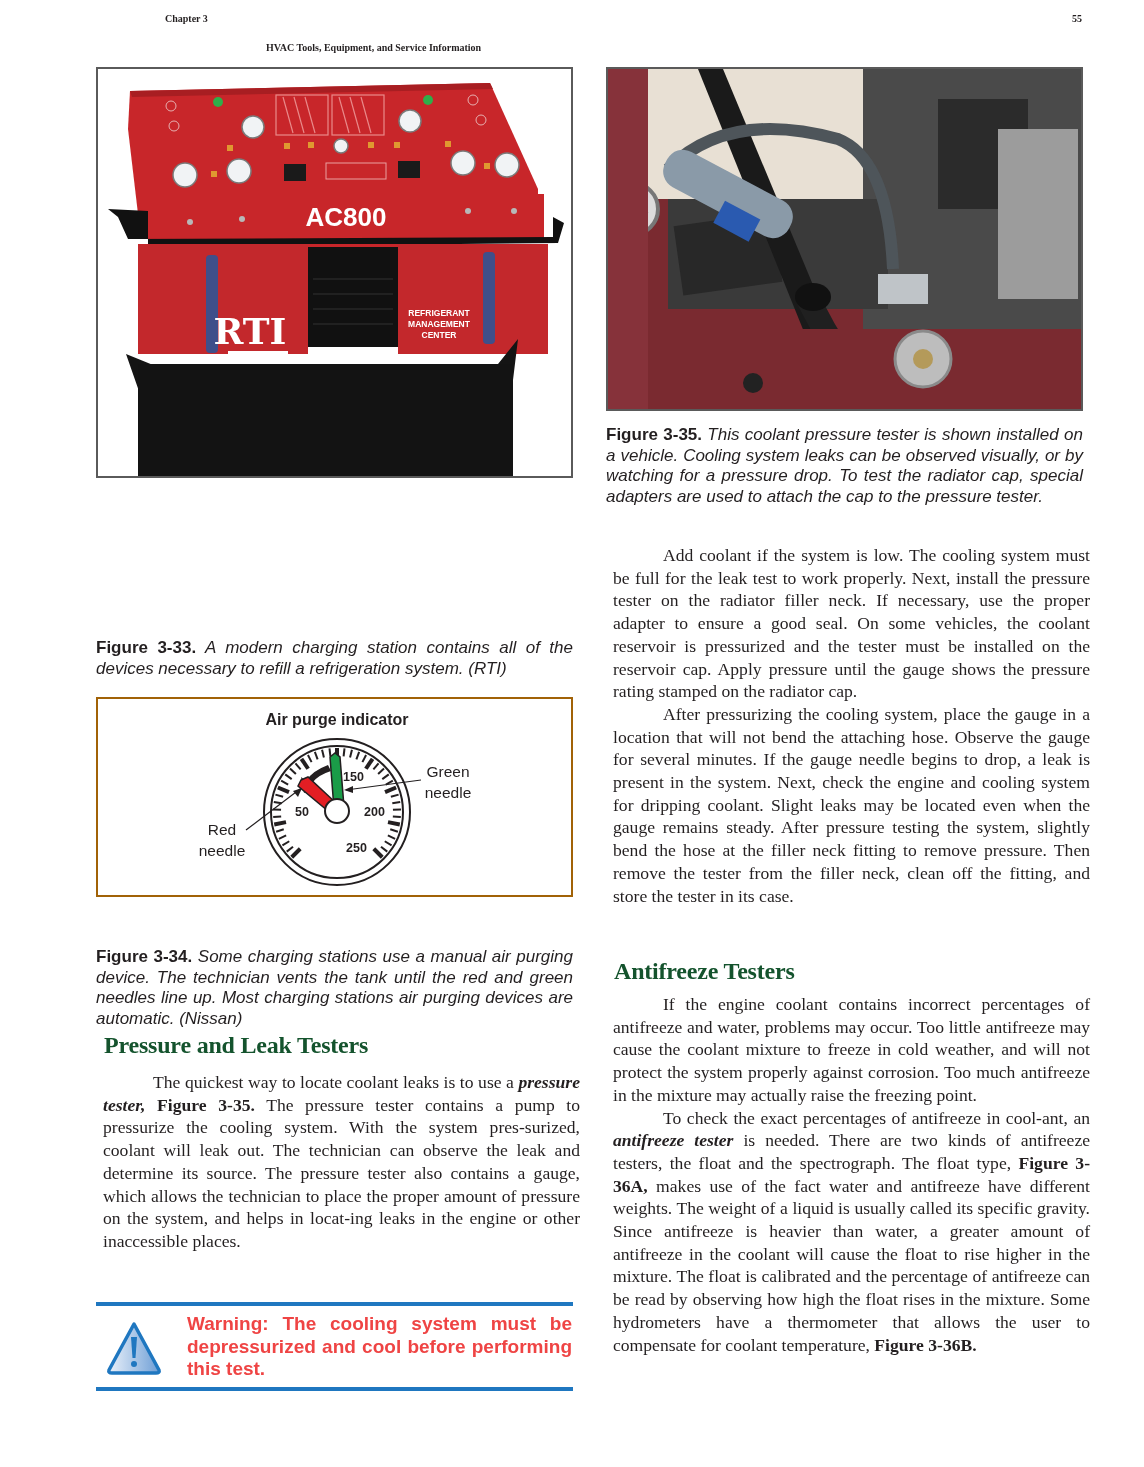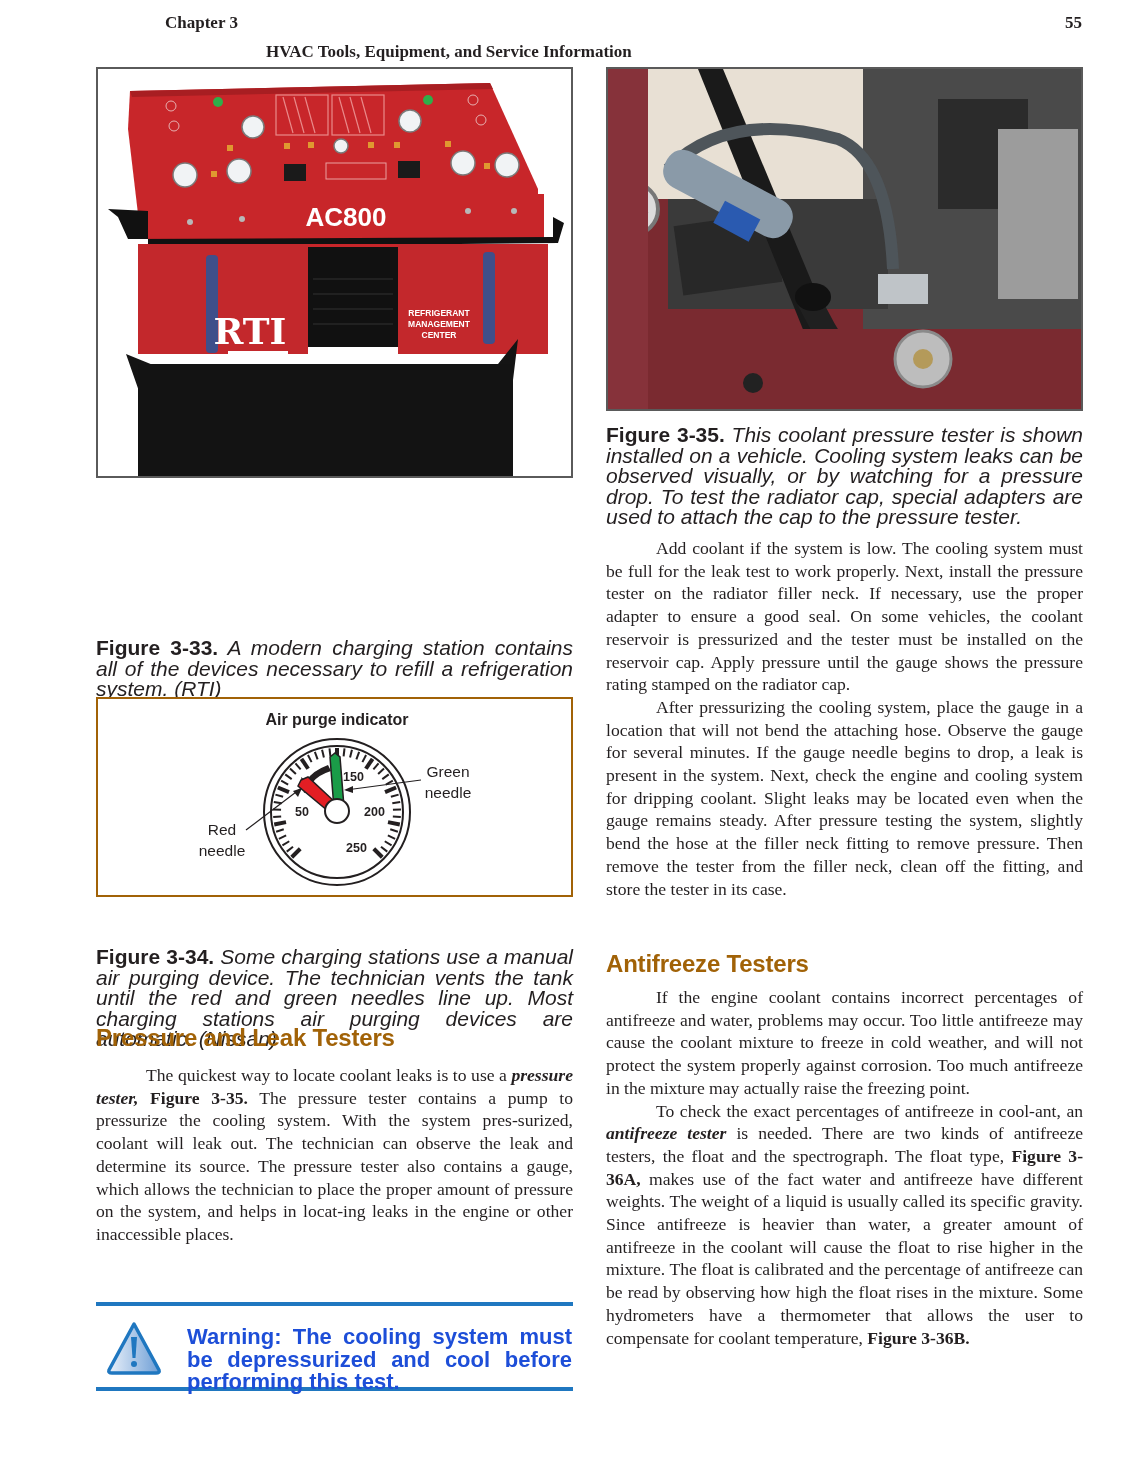--- a/index.html
+++ b/index.html
@@ -1,40 +1,40 @@
 <!DOCTYPE html>
 <html><head>
 <meta charset="utf-8">
 <style>
   html, body { margin: 0; padding: 0; background: #ffffff; }
   body { width: 1144px; height: 1467px; position: relative; overflow: hidden; color: #231f20; }
 
-  .running-head { position: absolute; top: 13px; left: 165px; width: 917px; height: 22px; font-family: "Liberation Serif", serif; font-weight: bold; font-size: 17px; }
+  .running-head { position: absolute; top: 13px; left: 165px; width: 917px; height: 22px; font-family: "Liberation Serif", serif; font-weight: bold; font-size: 10px; }
   .running-head .chap { position: absolute; left: 0; top: 0; }
   .running-head .title { position: absolute; left: 101px; top: 0; margin-top: 29px; }
   .running-head .pg { position: absolute; right: 0; top: 0; }
 
   .photo { position: absolute; border: 2px solid #5a5a5a; box-sizing: border-box; overflow: hidden; }
 
-  .caption { position: absolute; font-family: "Liberation Sans", sans-serif; font-size: 21px; line-height: 20.6px; text-align: justify; color: #231f20; }
+  .caption { position: absolute; font-family: "Liberation Sans", sans-serif; font-size: 17px; line-height: 20.6px; text-align: justify; color: #231f20; }
   .caption .lbl { font-weight: bold; font-style: normal; }
   .caption .txt { font-style: italic; }
 
-  .body-text { position: absolute; font-family: "Liberation Serif", serif; font-size: 17.6px; line-height: 22.7px; text-align: justify; color: #231f20; margin: 0; }
+  .body-text { position: absolute; font-family: "Liberation Serif", serif; font-size: 17.6px; line-height: 22.7px; text-align: justify; color: #231f20; margin: 7px; }
   .body-text p { margin: 0; text-indent: 50px; }
   .body-text .bi { font-weight: bold; font-style: italic; }
   .body-text .b { font-weight: bold; }
 
-  .heading { position: absolute; font-family: Liberation Sans, sans-serif; font-weight: bold; font-size: 24px; color: #a16207; margin: 0; letter-spacing: -0.2px; }
+  .heading { position: absolute; font-family: Liberation Serif, serif; font-weight: bold; font-size: 24px; color: #14532d; margin: 8px; letter-spacing: -0.2px; }
 
   .diagram-box { position: absolute; left: 96px; top: 697px; width: 477px; height: 200px; border: 2px solid #a16207; box-sizing: border-box; background: #fff; }
   .diagram-box text { font-family: "Liberation Sans", sans-serif; }
 
   .warning { position: absolute; left: 96px; top: 1302px; width: 477px; height: 89px; border-top: 4px solid #1f77c0; border-bottom: 4px solid #1f77c0; box-sizing: border-box; }
-  .warning .wtext { position: absolute; left: 91px; top: 20px; width: 385px; font-family: "Liberation Sans", sans-serif; font-weight: bold; font-size: 22px; line-height: 22.5px; text-align: justify; color: #1d4ed8; }
+  .warning .wtext { position: absolute; left: 91px; top: 7px; width: 385px; font-family: "Liberation Sans", sans-serif; font-weight: bold; font-size: 19px; line-height: 22.5px; text-align: justify; color: #ef4444; }
   .warning .wicon { position: absolute; left: 10px; top: 14px; width: 56px; height: 56px; }
 </style>
 </head>
 <body>
 
 <div class="running-head">
   <span class="chap">Chapter 3</span>
   <span class="title">HVAC Tools, Equipment, and Service Information</span>
   <span class="pg">55</span>
 </div>

